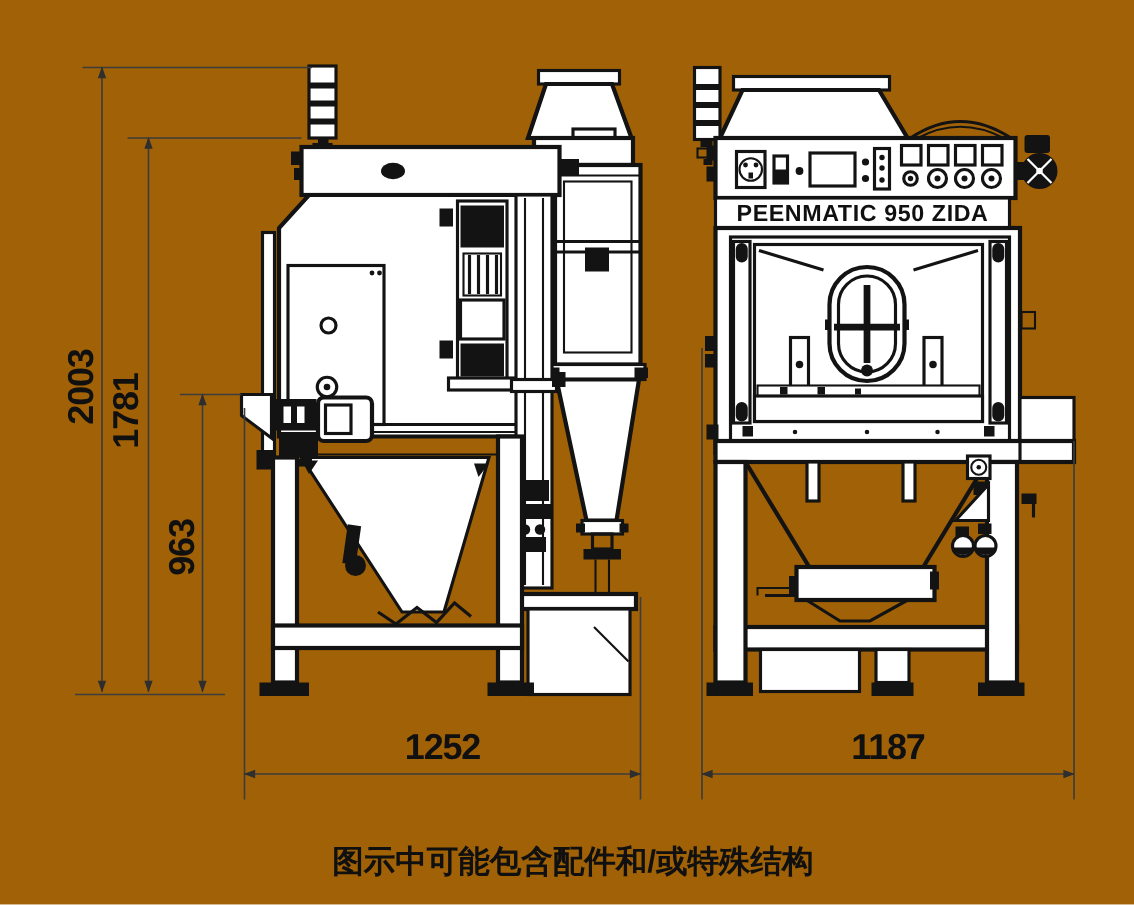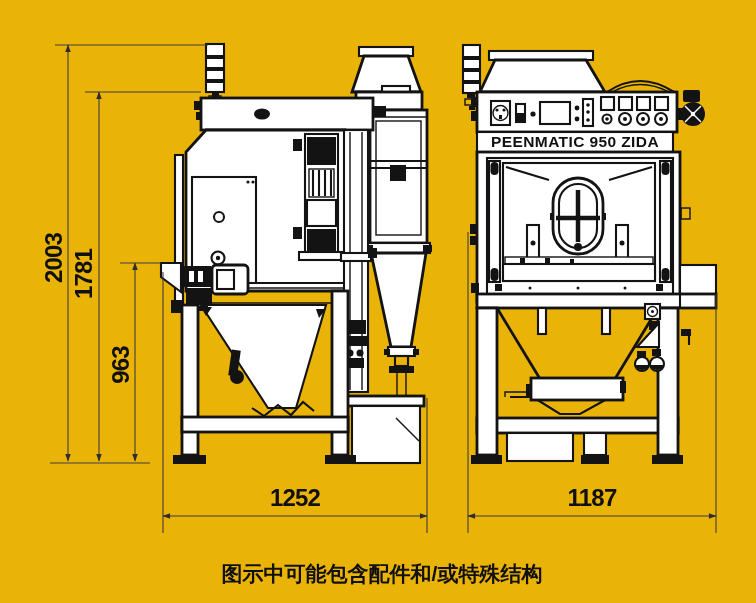--- a/index.html
+++ b/index.html
@@ -1,16 +1,16 @@
 <!DOCTYPE html>
 <html><head>
 <meta charset="utf-8">
 <style>
   html,body{margin:0;padding:0;background:#fff;}
-  .page{position:relative;width:756px;height:603px;background:#eab308;overflow:hidden;
+  .page{position:relative;width:756px;height:603px;background:#a16207;overflow:hidden;
         font-family:"Liberation Sans",sans-serif;}
   svg{display:block;}
   .s3{fill:none;stroke:#131313;stroke-width:2.8;}
   .s2{fill:none;stroke:#131313;stroke-width:2.1;}
   .s15{fill:none;stroke:#131313;stroke-width:1.4;}
   .wf{fill:#ffffff;}
   .f{fill:#131313;stroke:none;}
   .dim{fill:none;stroke:#3d3d3d;stroke-width:1.1;}
   .dimtxt{font-family:"Liberation Sans",sans-serif;font-weight:700;font-size:24px;
           fill:#101010;letter-spacing:-0.8px;}

